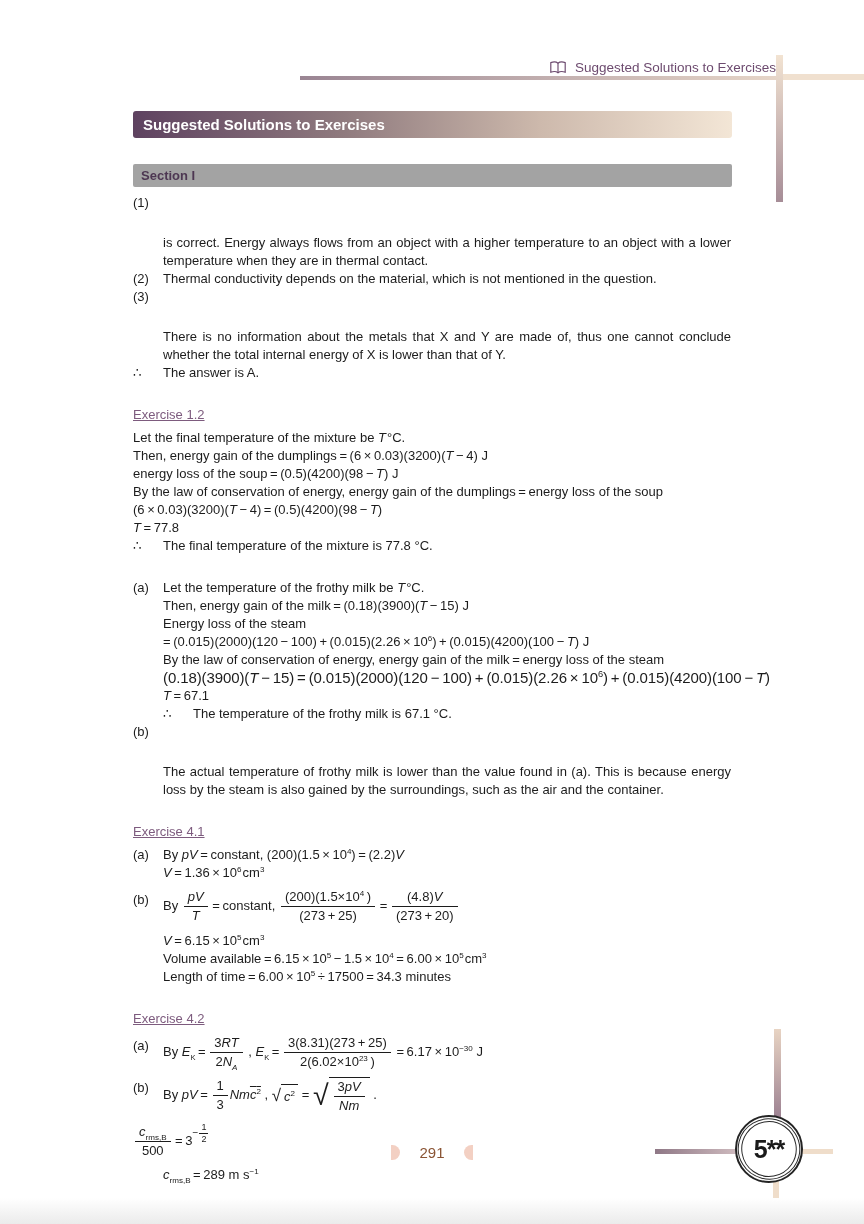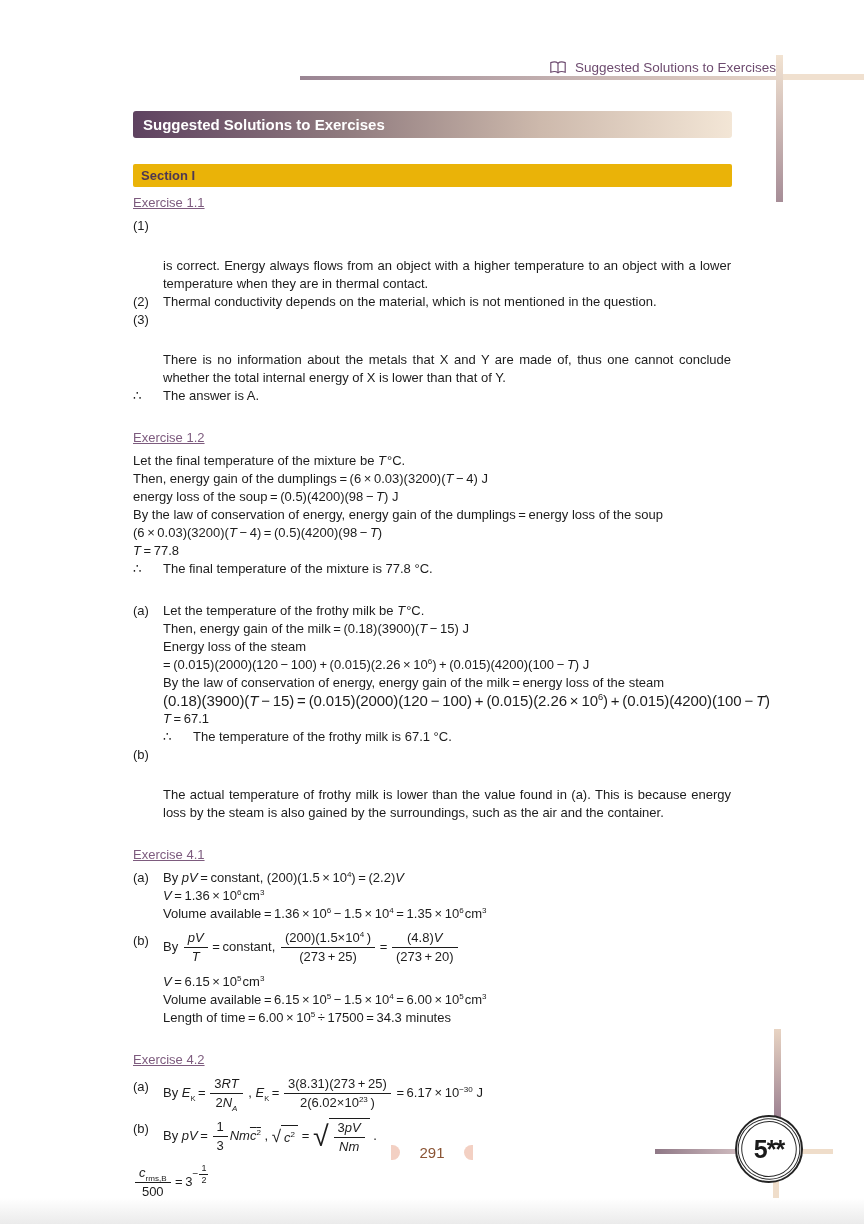--- a/index.html
+++ b/index.html
@@ -17,21 +17,21 @@
   .hline-tr{position:absolute;top:74px;left:777px;width:87px;height:6px;background:#f0e0cf;}
   .vline-tr{position:absolute;top:55px;left:776px;width:7px;height:147px;
     background:linear-gradient(#f2e3d2,#a68d97);}
 
   
   .title-banner{position:absolute;top:111px;left:133px;width:599px;height:27px;border-radius:3px;
     background:linear-gradient(90deg,#5e4260 0%,#8f7a7e 35%,#cdb9ac 68%,#f3e6d6 100%);
     display:flex;align-items:center;}
   .title-banner span{color:#ffffff;font-weight:bold;font-size:15px;padding-left:10px;}
   .section-banner{position:absolute;top:164px;left:133px;width:599px;height:23px;border-radius:2px;
-    background:#eab308;display:flex;align-items:center;}
+    background:#a3a3a3;display:flex;align-items:center;}
   .section-banner span{color:#4d3752;font-weight:bold;font-size:13px;padding-left:8px;}
 
   
   .content{position:absolute;top:194px;left:133px;width:598px;font-size:13px;color:#1c1c1c;}
   .ex-h{color:#7d5b7e;text-decoration:underline;line-height:18px;margin-bottom:5px;}
   .gap{height:24px;}
   .row{line-height:18px;}
   .row.has-mk{display:flex;}
   .row .mk{flex:0 0 30px;}
   .row .bd{flex:1;}
@@ -93,21 +93,20 @@
   <div class="vline-tr"></div>
 
   <div class="title-banner">
     <span>Suggested Solutions to Exercises</span>
   </div>
   <div class="section-banner">
     <span>Section I</span>
   </div>
 
   <div class="content">
-      <div class="ex-h">Exercise 1.1</div>
       <div class="row just has-mk">
         <span class="mk">(1)</span>
         <span class="bd">is correct. Energy always flows from an object with a higher temperature to an object with a lower temperature when they are in thermal contact.</span>
       </div>
       <div class="row has-mk">
         <span class="mk">(2)</span>
         <span class="bd">Thermal conductivity depends on the material, which is not mentioned in the question.</span>
       </div>
       <div class="row just has-mk">
         <span class="mk">(3)</span>
@@ -148,21 +147,20 @@
         <span class="mk">(b)</span>
         <span class="bd">The actual temperature of frothy milk is lower than the value found in (a). This is because energy loss by the steam is also gained by the surroundings, such as the air and the container.</span>
       </div>
       <div class="gap"></div>
       <div class="ex-h">Exercise 4.1</div>
       <div class="row has-mk">
         <span class="mk">(a)</span>
         <span class="bd">By <i>pV</i> = constant, (200)(1.5 × 10<sup>4</sup>) = (2.2)<i>V</i></span>
       </div>
       <div class="row ind"><i>V</i> = 1.36 × 10<sup>6</sup> cm<sup>3</sup></div>
-      <div class="row ind">Volume available = 1.36 × 10<sup>6</sup> − 1.5 × 10<sup>4</sup> = 1.35 × 10<sup>6</sup> cm<sup>3</sup></div>
       <div class="row math has-mk">
         <span class="mk">(b)</span>
         <span class="bd">By <span class="fr"><span class="n"><i>pV</i></span><span class="d"><i>T</i></span></span> = constant, <span class="fr"><span class="n">(200)(1.5×10<sup>4</sup> )</span><span class="d">(273 + 25)</span></span> = <span class="fr"><span class="n">(4.8)<i>V</i></span><span class="d">(273 + 20)</span></span></span>
       </div>
       <div class="row ind"><i>V</i> = 6.15 × 10<sup>5</sup> cm<sup>3</sup></div>
       <div class="row ind">Volume available = 6.15 × 10<sup>5</sup> − 1.5 × 10<sup>4</sup> = 6.00 × 10<sup>5</sup> cm<sup>3</sup></div>
       <div class="row ind">Length of time = 6.00 × 10<sup>5</sup> ÷ 17500 = 34.3 minutes</div>
       <div class="gap"></div>
       <div class="ex-h">Exercise 4.2</div>
       <div class="row math has-mk">

